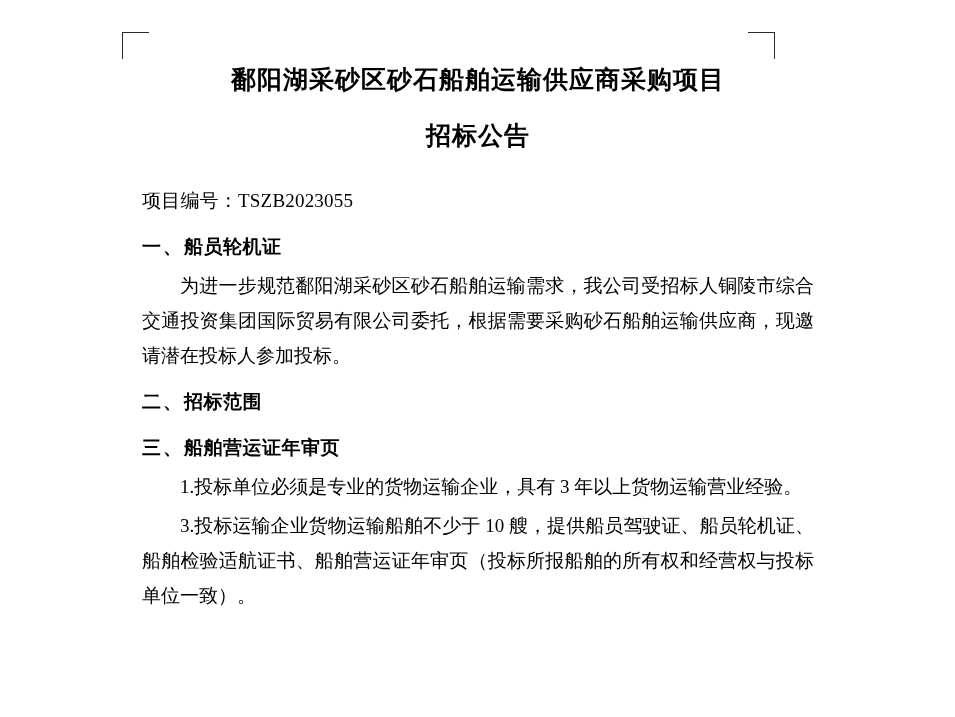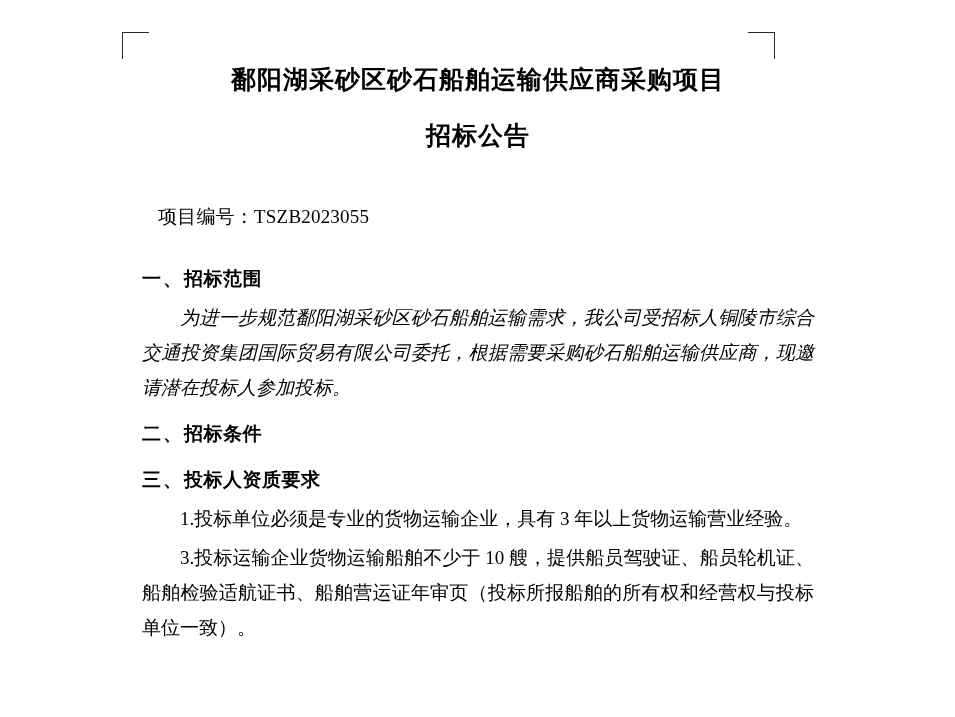--- a/index.html
+++ b/index.html
@@ -63,21 +63,21 @@
     letter-spacing: 1px;
     line-height: 40px;
     color: #000000;
     margin: 0;
     padding-top: 16px;
   }
   .project-no {
     font-size: 19px;
     line-height: 34px;
     color: #000000;
-    margin: 16px;
+    margin: 0;
     padding-top: 28px;
     letter-spacing: 0.2px;
     font-family: Liberation Serif, serif;
   }
   .section-heading {
     font-weight: bold;
     font-size: 19px;
     line-height: 34px;
     color: #000000;
     margin: 0;
@@ -91,44 +91,43 @@
     font-size: 19px;
     line-height: 35px;
     color: #000000;
     margin: 0;
     padding-top: 4px;
     text-align: justify;
     text-justify: inter-ideograph;
   }
   .para.indent {
     text-indent: 38px;
-    font-style: italic;
   }
   .para.indent-small {
     text-indent: 38px;
   }
 </style>
 </head>
 <body>
 
 <div class="page">
 
   <div class="crop-mark crop-tl"></div>
   <div class="crop-mark crop-tr"></div>
 
   <div class="content">
 
     <h1 class="doc-title">鄱阳湖采砂区砂石船舶运输供应商采购项目</h1>
     <h2 class="doc-subtitle">招标公告</h2>
 
     <p class="project-no"><span>项目编号：</span><span>TSZB2023055</span></p>
 
-    <h3 class="section-heading"><span class="num">一、</span><span>招标范围</span></h3>
+    <h3 class="section-heading"><span class="num">一、</span><span>船员轮机证</span></h3>
     <p class="para indent">为进一步规范鄱阳湖采砂区砂石船舶运输需求，我公司受招标人铜陵市综合交通投资集团国际贸易有限公司委托，根据需要采购砂石船舶运输供应商，现邀请潜在投标人参加投标。</p>
 
-    <h3 class="section-heading"><span class="num">二、</span><span>招标条件</span></h3>
+    <h3 class="section-heading"><span class="num">二、</span><span>招标范围</span></h3>
 
-    <h3 class="section-heading"><span class="num">三、</span><span>投标人资质要求</span></h3>
+    <h3 class="section-heading"><span class="num">三、</span><span>船舶营运证年审页</span></h3>
     <p class="para indent-small">1.投标单位必须是专业的货物运输企业，具有 3 年以上货物运输营业经验。</p>
     <p class="para indent-small">3.投标运输企业货物运输船舶不少于 10 艘，提供船员驾驶证、船员轮机证、船舶检验适航证书、船舶营运证年审页（投标所报船舶的所有权和经营权与投标单位一致）。</p>
 
   </div>
 </div>
 
 </body></html>

